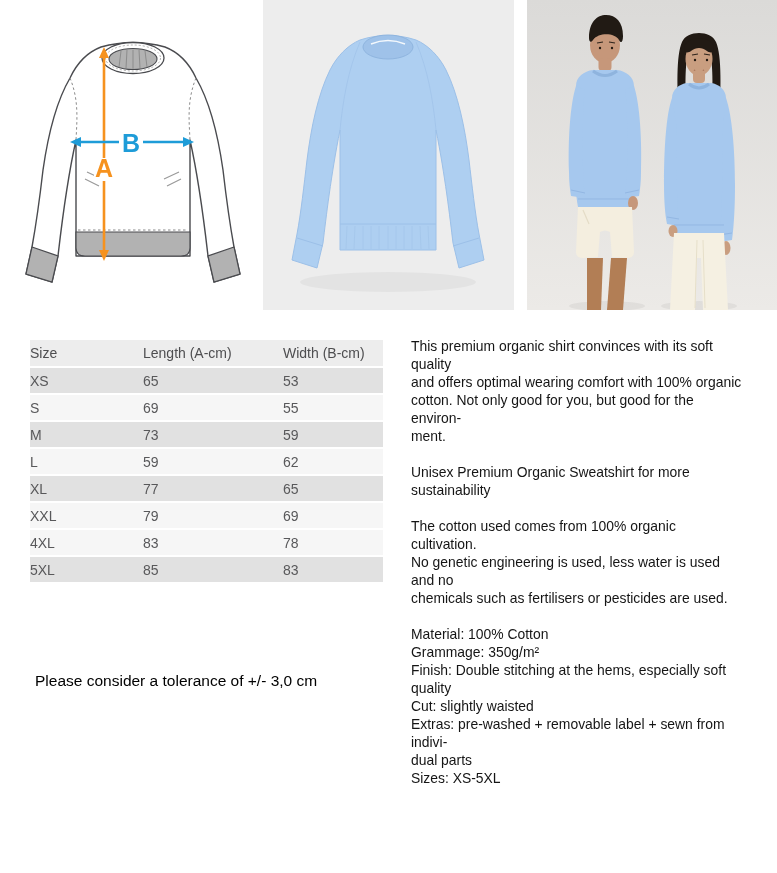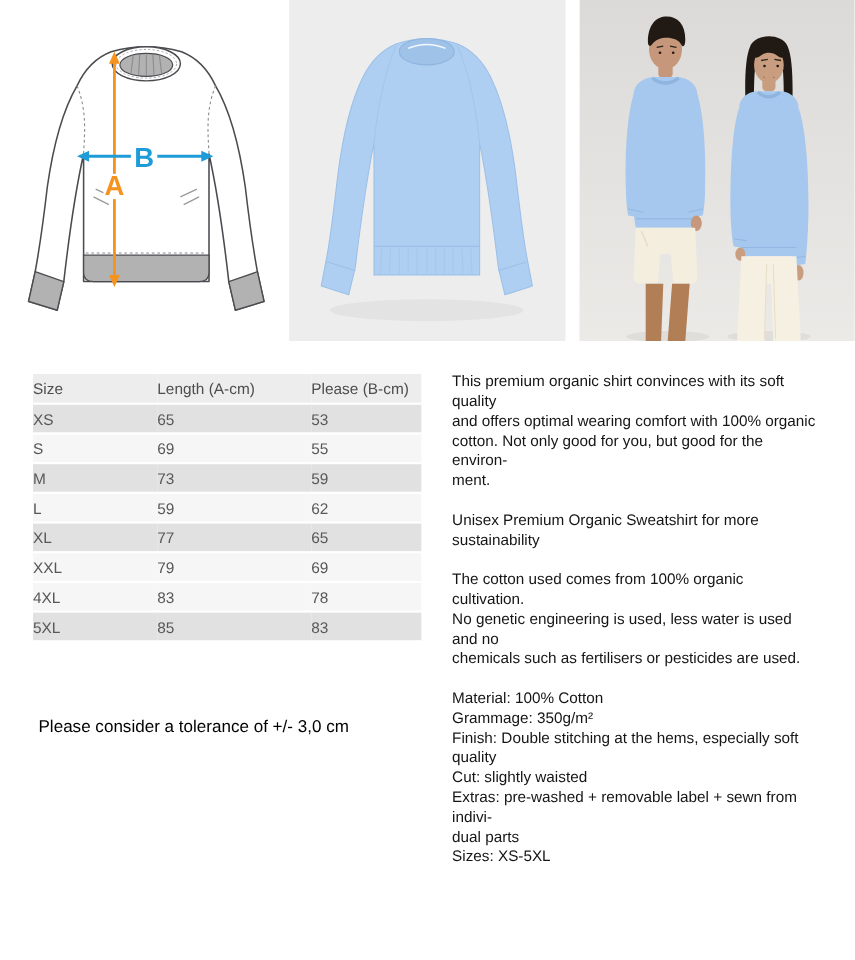--- a/index.html
+++ b/index.html
@@ -17,21 +17,21 @@
   table.size-table{position:absolute;left:30px;top:340px;width:353px;
         border-collapse:collapse;font-size:14px;color:#58585A;table-layout:fixed;}
   .size-table tr{height:27px;border-bottom:2px solid #ffffff;}
   .size-table th{background:#EDEDED;font-weight:400;text-align:left;color:#4E4E50;}
   .size-table th,.size-table td{padding:0;vertical-align:middle;}
   .size-table th:nth-child(1),.size-table td:nth-child(1){width:113px;}
   .size-table th:nth-child(2),.size-table td:nth-child(2){width:140px;}
   .size-table tr.odd td{background:#E1E1E1;}
   .size-table tr.even td{background:#F6F6F6;}
 
-  .tolerance{position:absolute;left:35px;top:652px;font-size:15.5px;color:#000000;}
+  .tolerance{position:absolute;left:35px;top:672px;font-size:15.5px;color:#000000;}
 
   .description{position:absolute;left:411px;top:337px;width:334px;
         font-size:13.9px;line-height:18px;color:#151515;}
   .description p{margin:0 0 18px 0;white-space:pre-line;}
 </style>
 </head>
 <body>
 
 <div class="page">
 
@@ -145,21 +145,21 @@
         <path d="M170,240 L168,308 M176,240 L178,308" stroke="#E6DFC9" stroke-width="1" fill="none"></path>
       </g>
     </svg>
   </div>
 
   <table class="size-table">
     <thead>
       <tr>
         <th>Size</th>
         <th>Length (A-cm)</th>
-        <th>Please (B-cm)</th>
+        <th>Width (B-cm)</th>
       </tr>
     </thead>
     <tbody>
         <tr class="odd">
           <td>XS</td>
           <td>65</td>
           <td>53</td>
         </tr>
         <tr class="even">
           <td>S</td>

